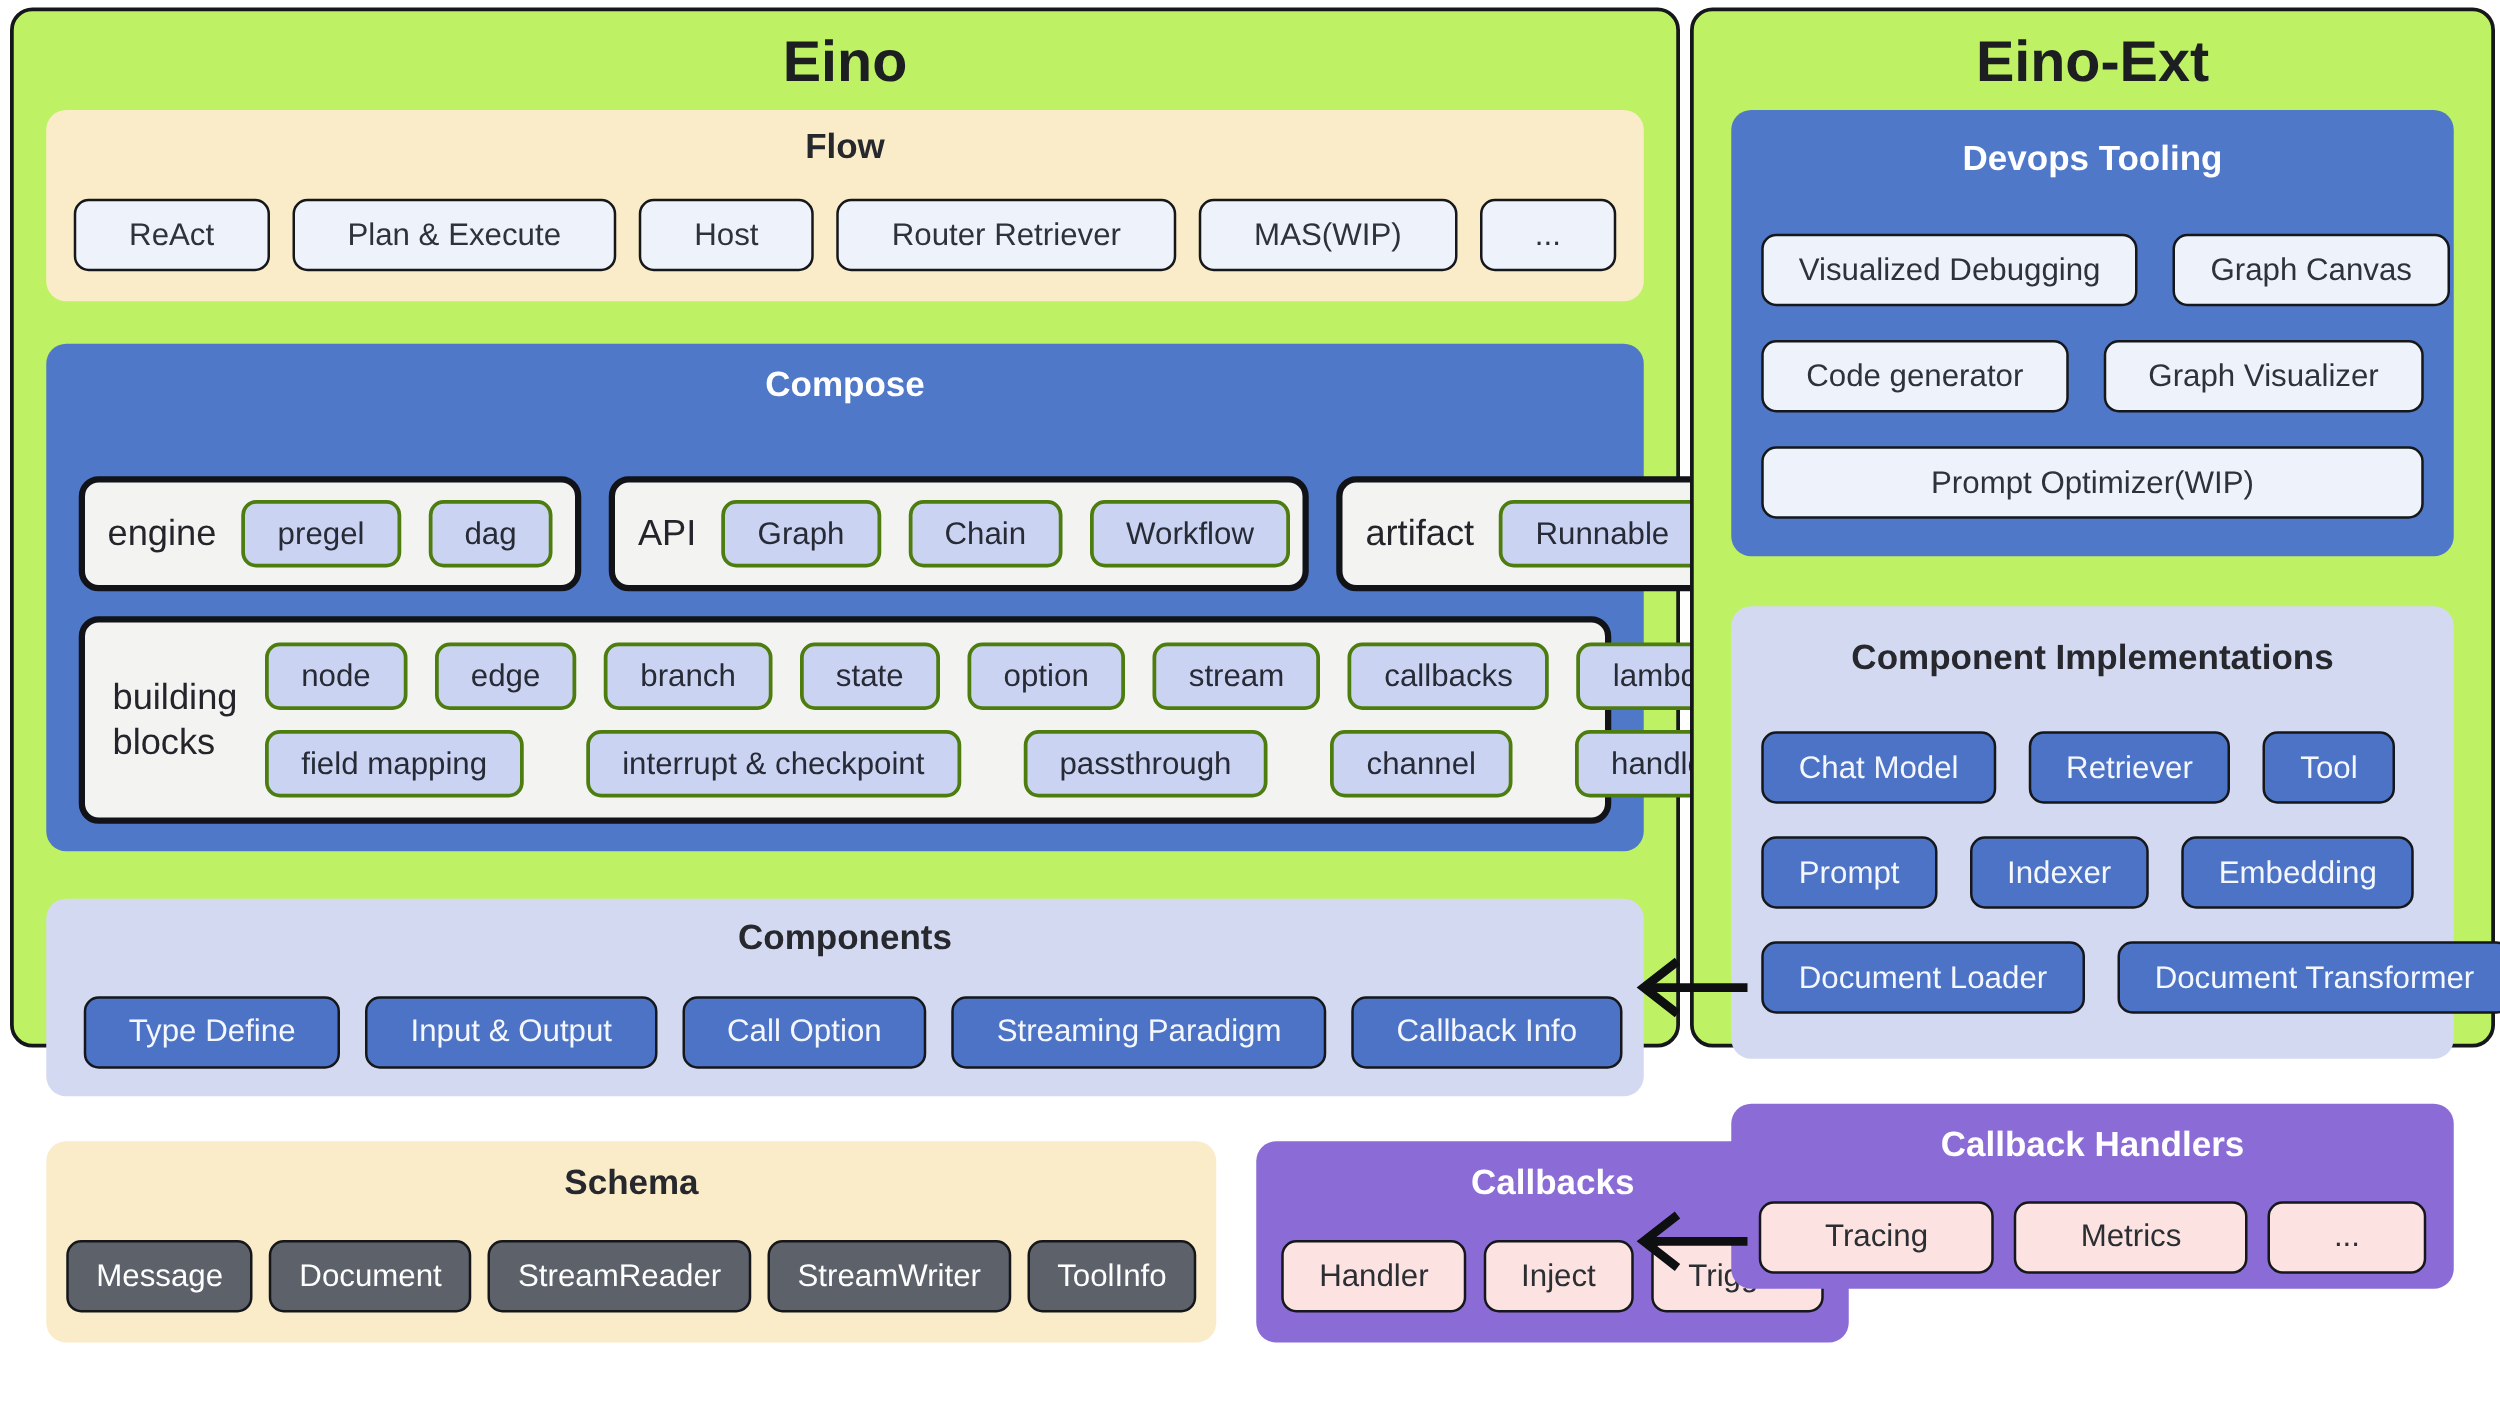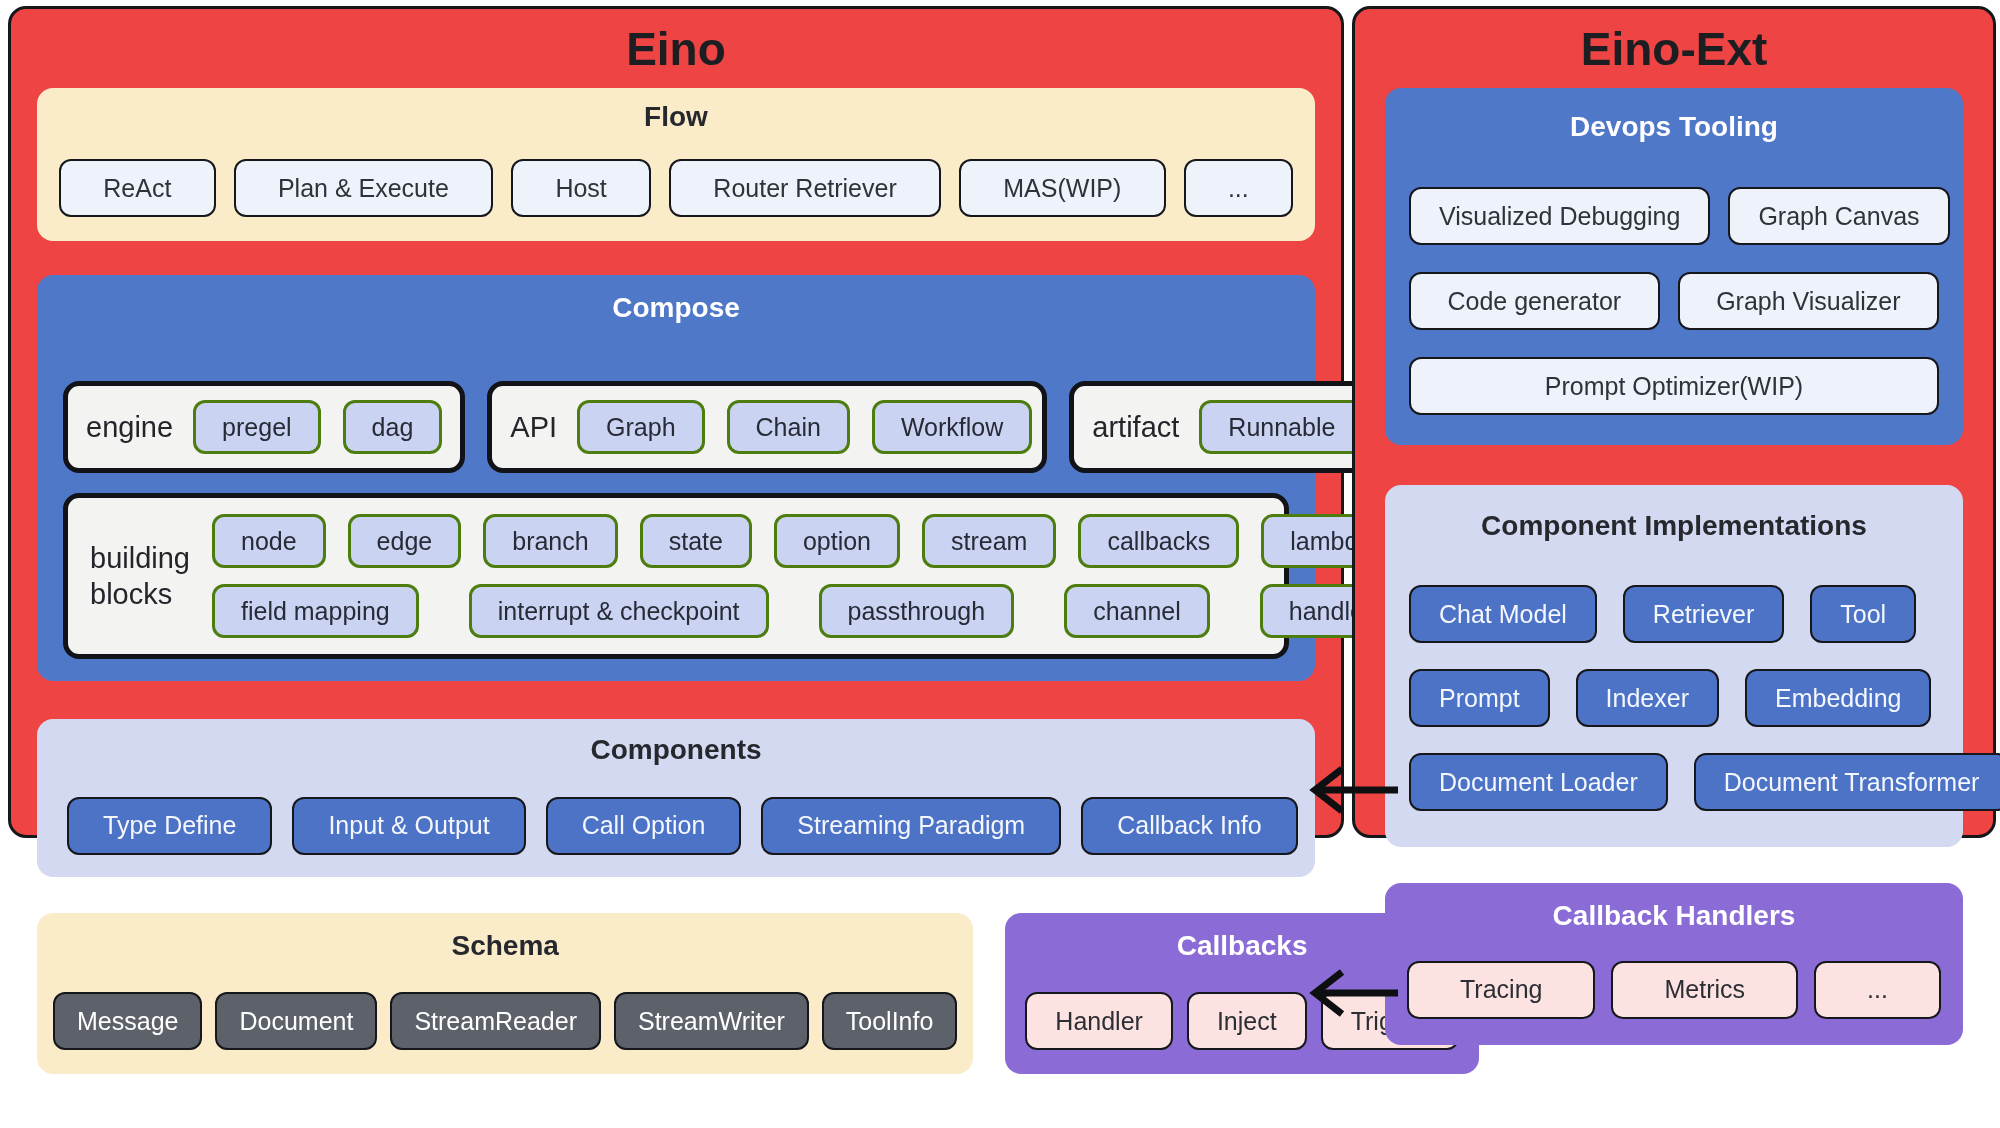--- a/index.html
+++ b/index.html
@@ -3,21 +3,21 @@
 <meta charset="utf-8">
 <style>
   html,body { margin:0; padding:0; }
   body {
     width:2000px; height:1128px; background:#ffffff; position:relative;
     font-family:"Liberation Sans","DejaVu Sans",sans-serif; color:#24262c;
     overflow:hidden;
   }
   .panel {
     position:absolute; top:6px; height:832px; box-sizing:border-box;
-    background:#ef4444; border:3px solid #15171b; border-radius:18px;
+    background:#bef264; border:3px solid #15171b; border-radius:18px;
   }
   #left-panel  { left:8px;    width:1336px; }
   #right-panel { left:1352px; width:644px;  }
 
   .panel-title {
     text-align:center; font-size:46px; font-weight:bold; color:#1c1e22;
     margin:14px 0 0 0; line-height:1.15;
   }
 
   .section { border-radius:16px; box-sizing:border-box; }
@@ -79,29 +79,29 @@
   #schema-row { justify-content:space-between; gap:13px; }
   #schema-row .btn { padding:0 22px; }
   #callbacks-section { flex:1; background:#8B6CD6; padding:16px 20px 24px; }
   #callbacks-section .sec-title { margin-bottom:30px; }
   #callbacks-row { justify-content:space-between; gap:14px; }
 
   
   #devops-section { margin:12px 30px 0; background:#5078C8; padding:22px 24px 30px; }
   #devops-section .sec-title { margin-bottom:44px; }
   #devops-rows { display:flex; flex-direction:column; gap:27px; }
-  .devops-row { display:flex; gap:18px;align-items:flex-end; }
+  .devops-row { display:flex; gap:28px;align-items:flex-end; }
   .devops-row .btn { flex:1 1 auto; }
 
   #compimpl-section { margin:40px 30px 0; background:#D3D9F0; padding:24px 24px 36px; }
   #compimpl-section .sec-title { margin-bottom:42px; }
   #compimpl-rows { display:flex; flex-direction:column; gap:26px; }
   .compimpl-row { display:flex; gap:26px; justify-content:flex-start; }
 
-  #cbh-section { margin:36px 30px 0; background:#8B6CD6; padding:16px 22px 26px; }
+  #cbh-section { margin:36px 30px 0; background:#8B6CD6; padding:16px 22px 12px; }
   #cbh-section .sec-title { margin-bottom:28px; }
   #cbh-row { justify-content:space-between; gap:16px; }
   #cbh-row .btn { flex:1 1 auto; }
 
   
   .cross-arrow { position:absolute; z-index:5; }
   #arrow-components { left:1298px; top:758px; }
   #arrow-callbacks  { left:1298px; top:961px; }
 </style>
 </head>

